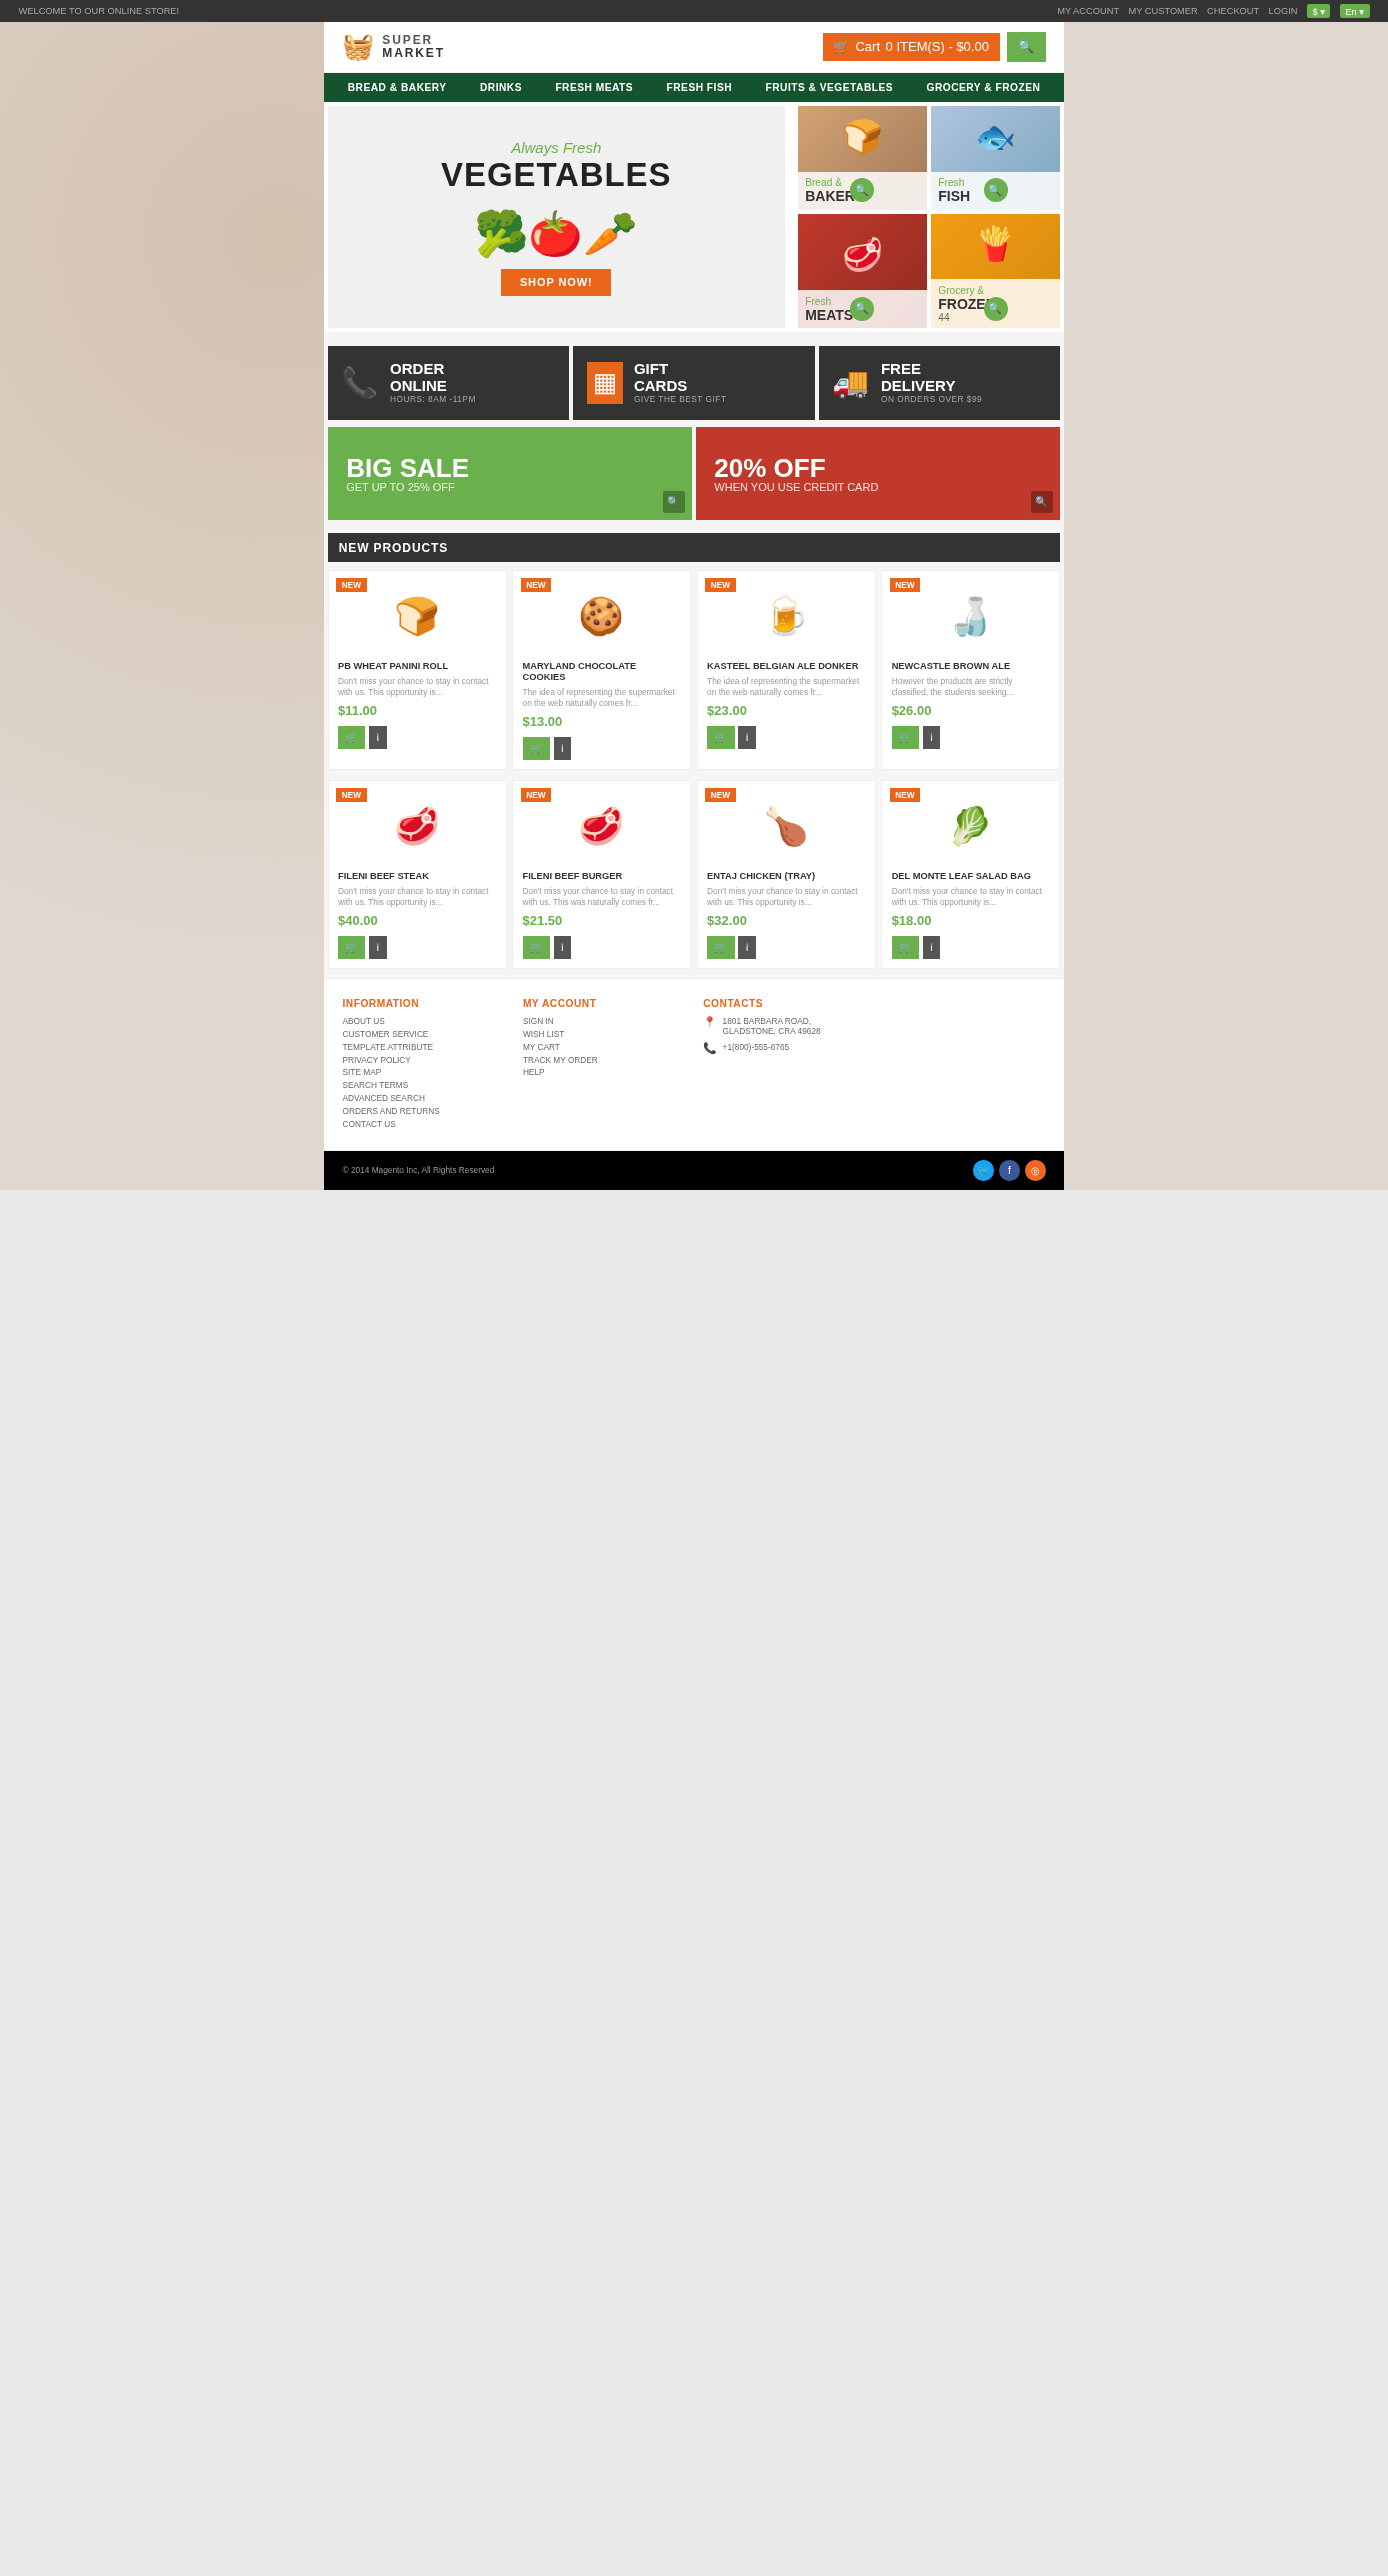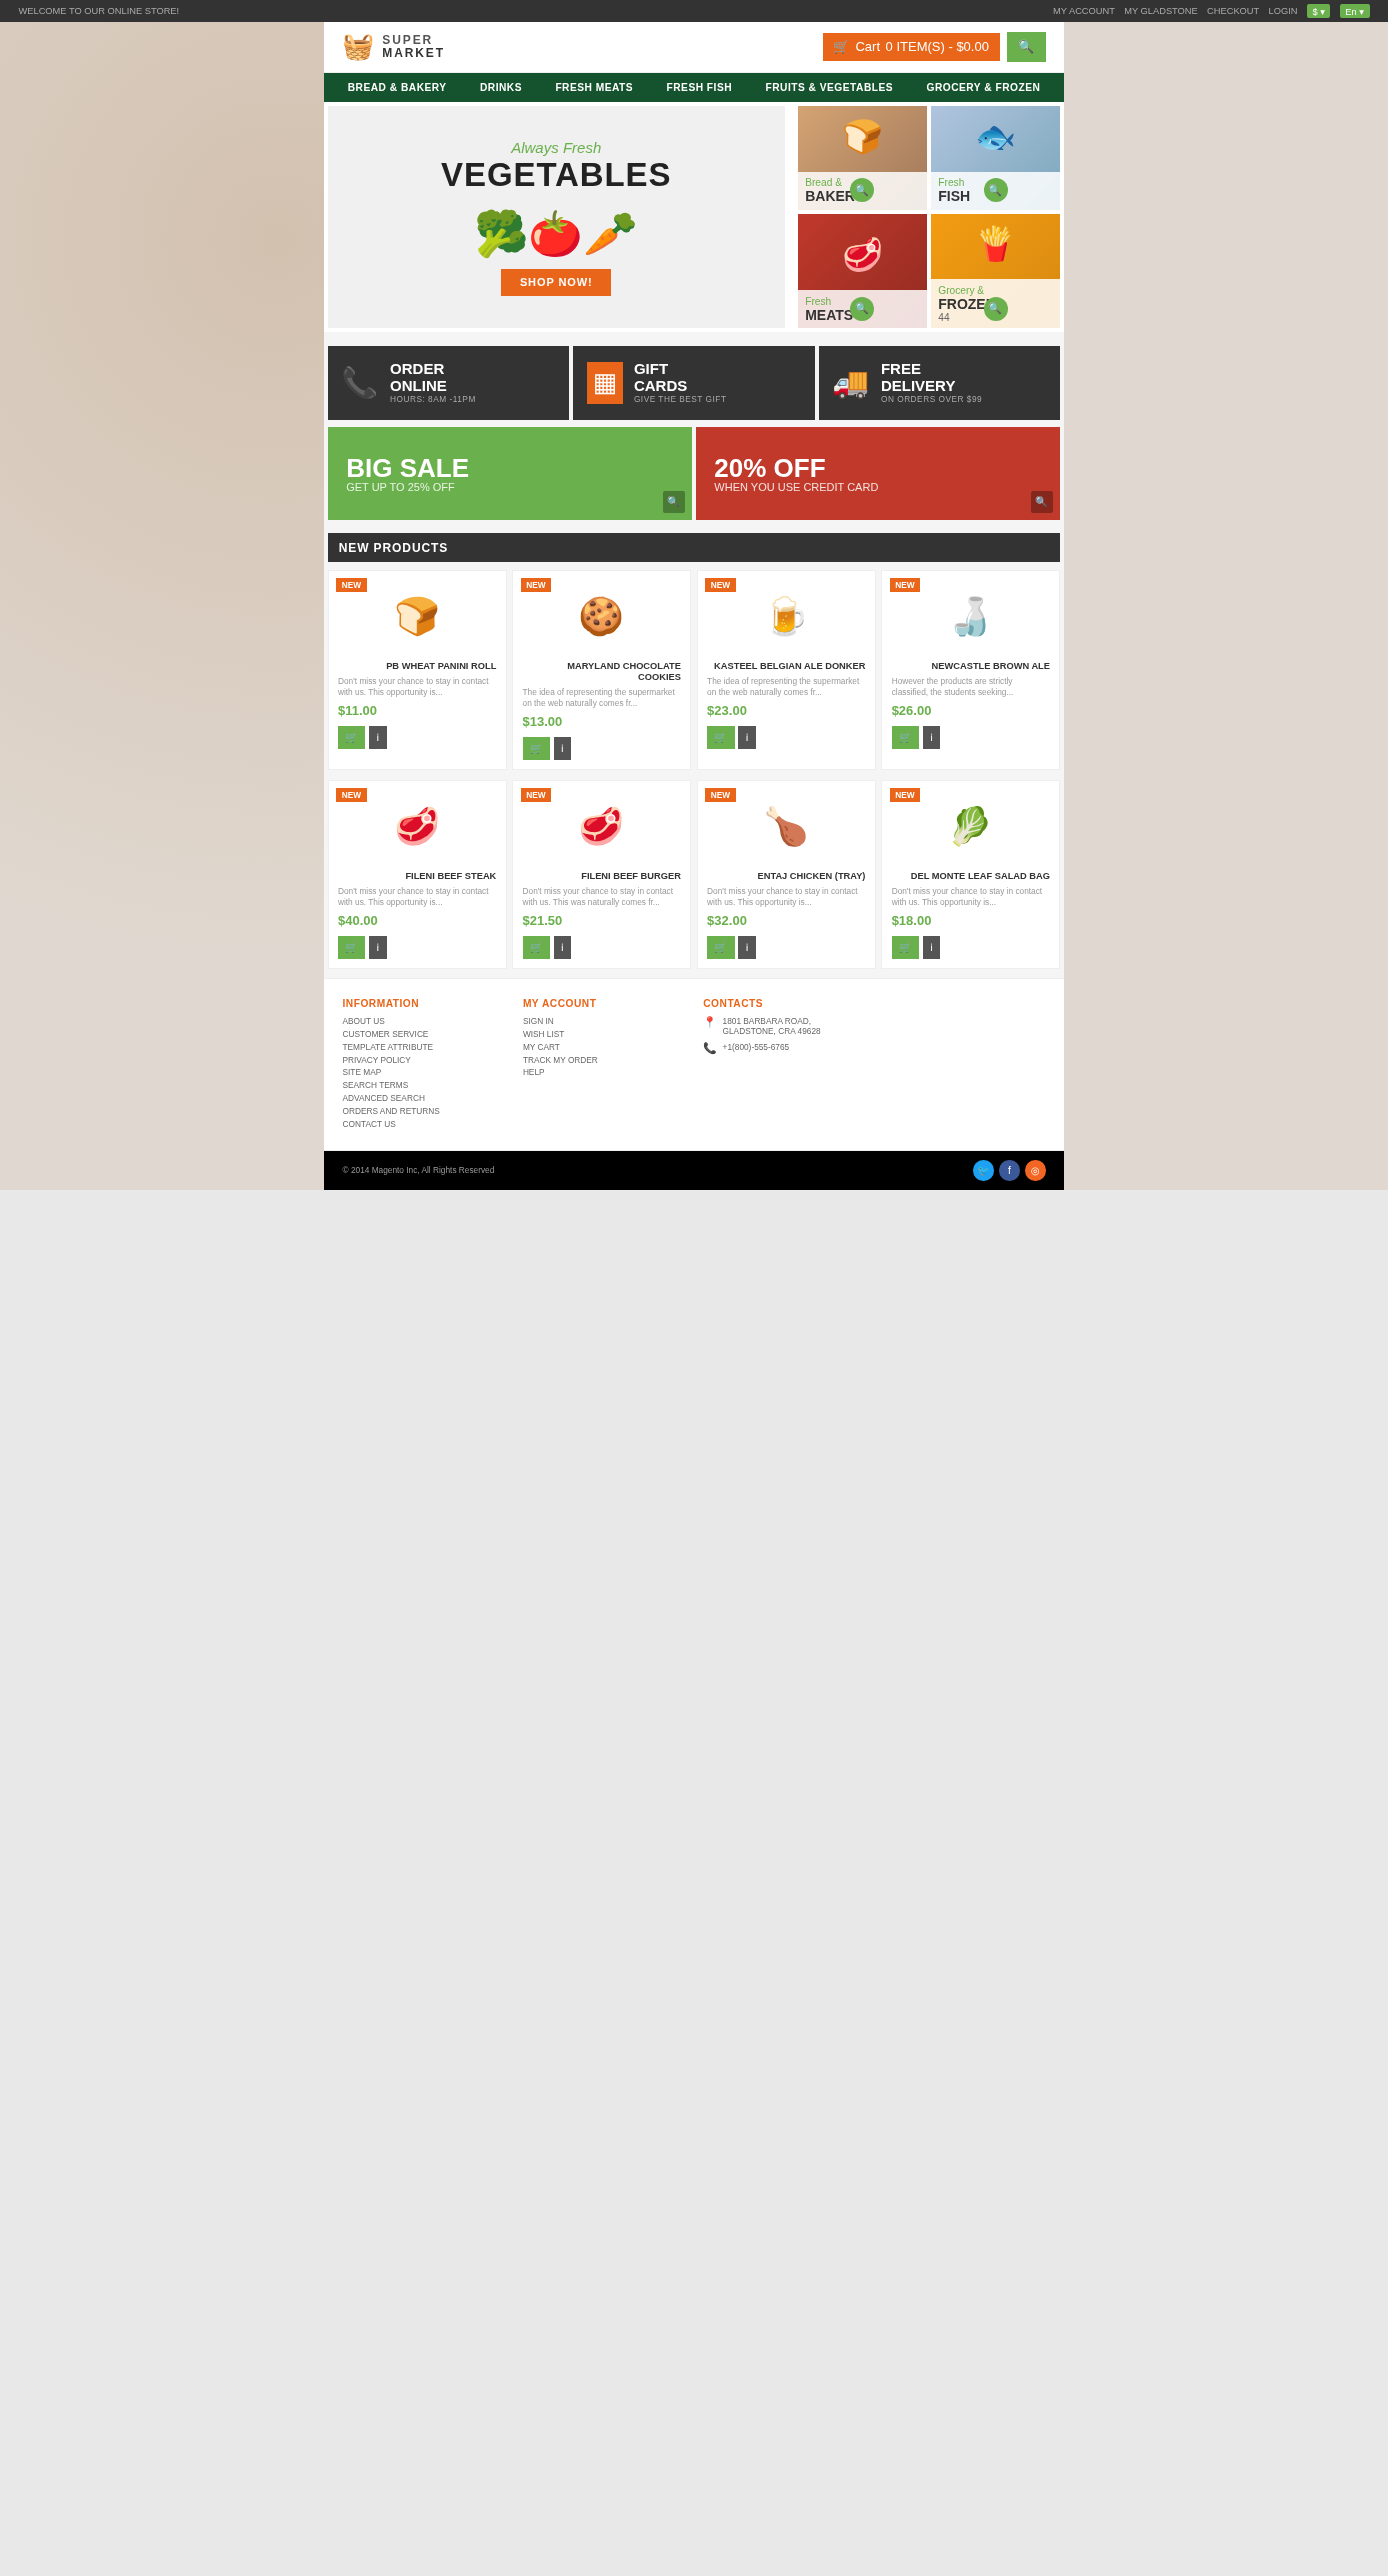--- a/index.html
+++ b/index.html
@@ -273,21 +273,20 @@
       margin-bottom: 7.4px;
       font-size: 37px;
     }
     .product-name {
       font-size: 9.3px;
       font-weight: bold;
       color: #333;
       text-transform: uppercase;
       margin-bottom: 3.7px;
       line-height: 1.2;
-      text-align: right;
     }
     .product-desc {
       font-size: 8.3px;
       color: #999;
       margin-bottom: 5.6px;
       line-height: 1.3;
     }
     .product-price {
       color: #6ab04c;
       font-size: 13px;
@@ -408,21 +407,21 @@
   </style>
 </head>
 <body>
 
 <div class="page-wrapper">
 
   <div class="top-bar">
     <span>WELCOME TO OUR ONLINE STORE!</span>
     <div class="top-bar-right">
       <span style="cursor:pointer">MY ACCOUNT</span>
-      <span style="cursor:pointer">MY GLADSTONE</span>
+      <span style="cursor:pointer">MY CUSTOMER</span>
       <span style="cursor:pointer">CHECKOUT</span>
       <span style="cursor:pointer">LOGIN</span>
       <span class="lang-btn">$ ▾</span>
       <span class="lang-btn">En ▾</span>
     </div>
   </div>
 
   <div class="main-container">
 
     <div class="header">

